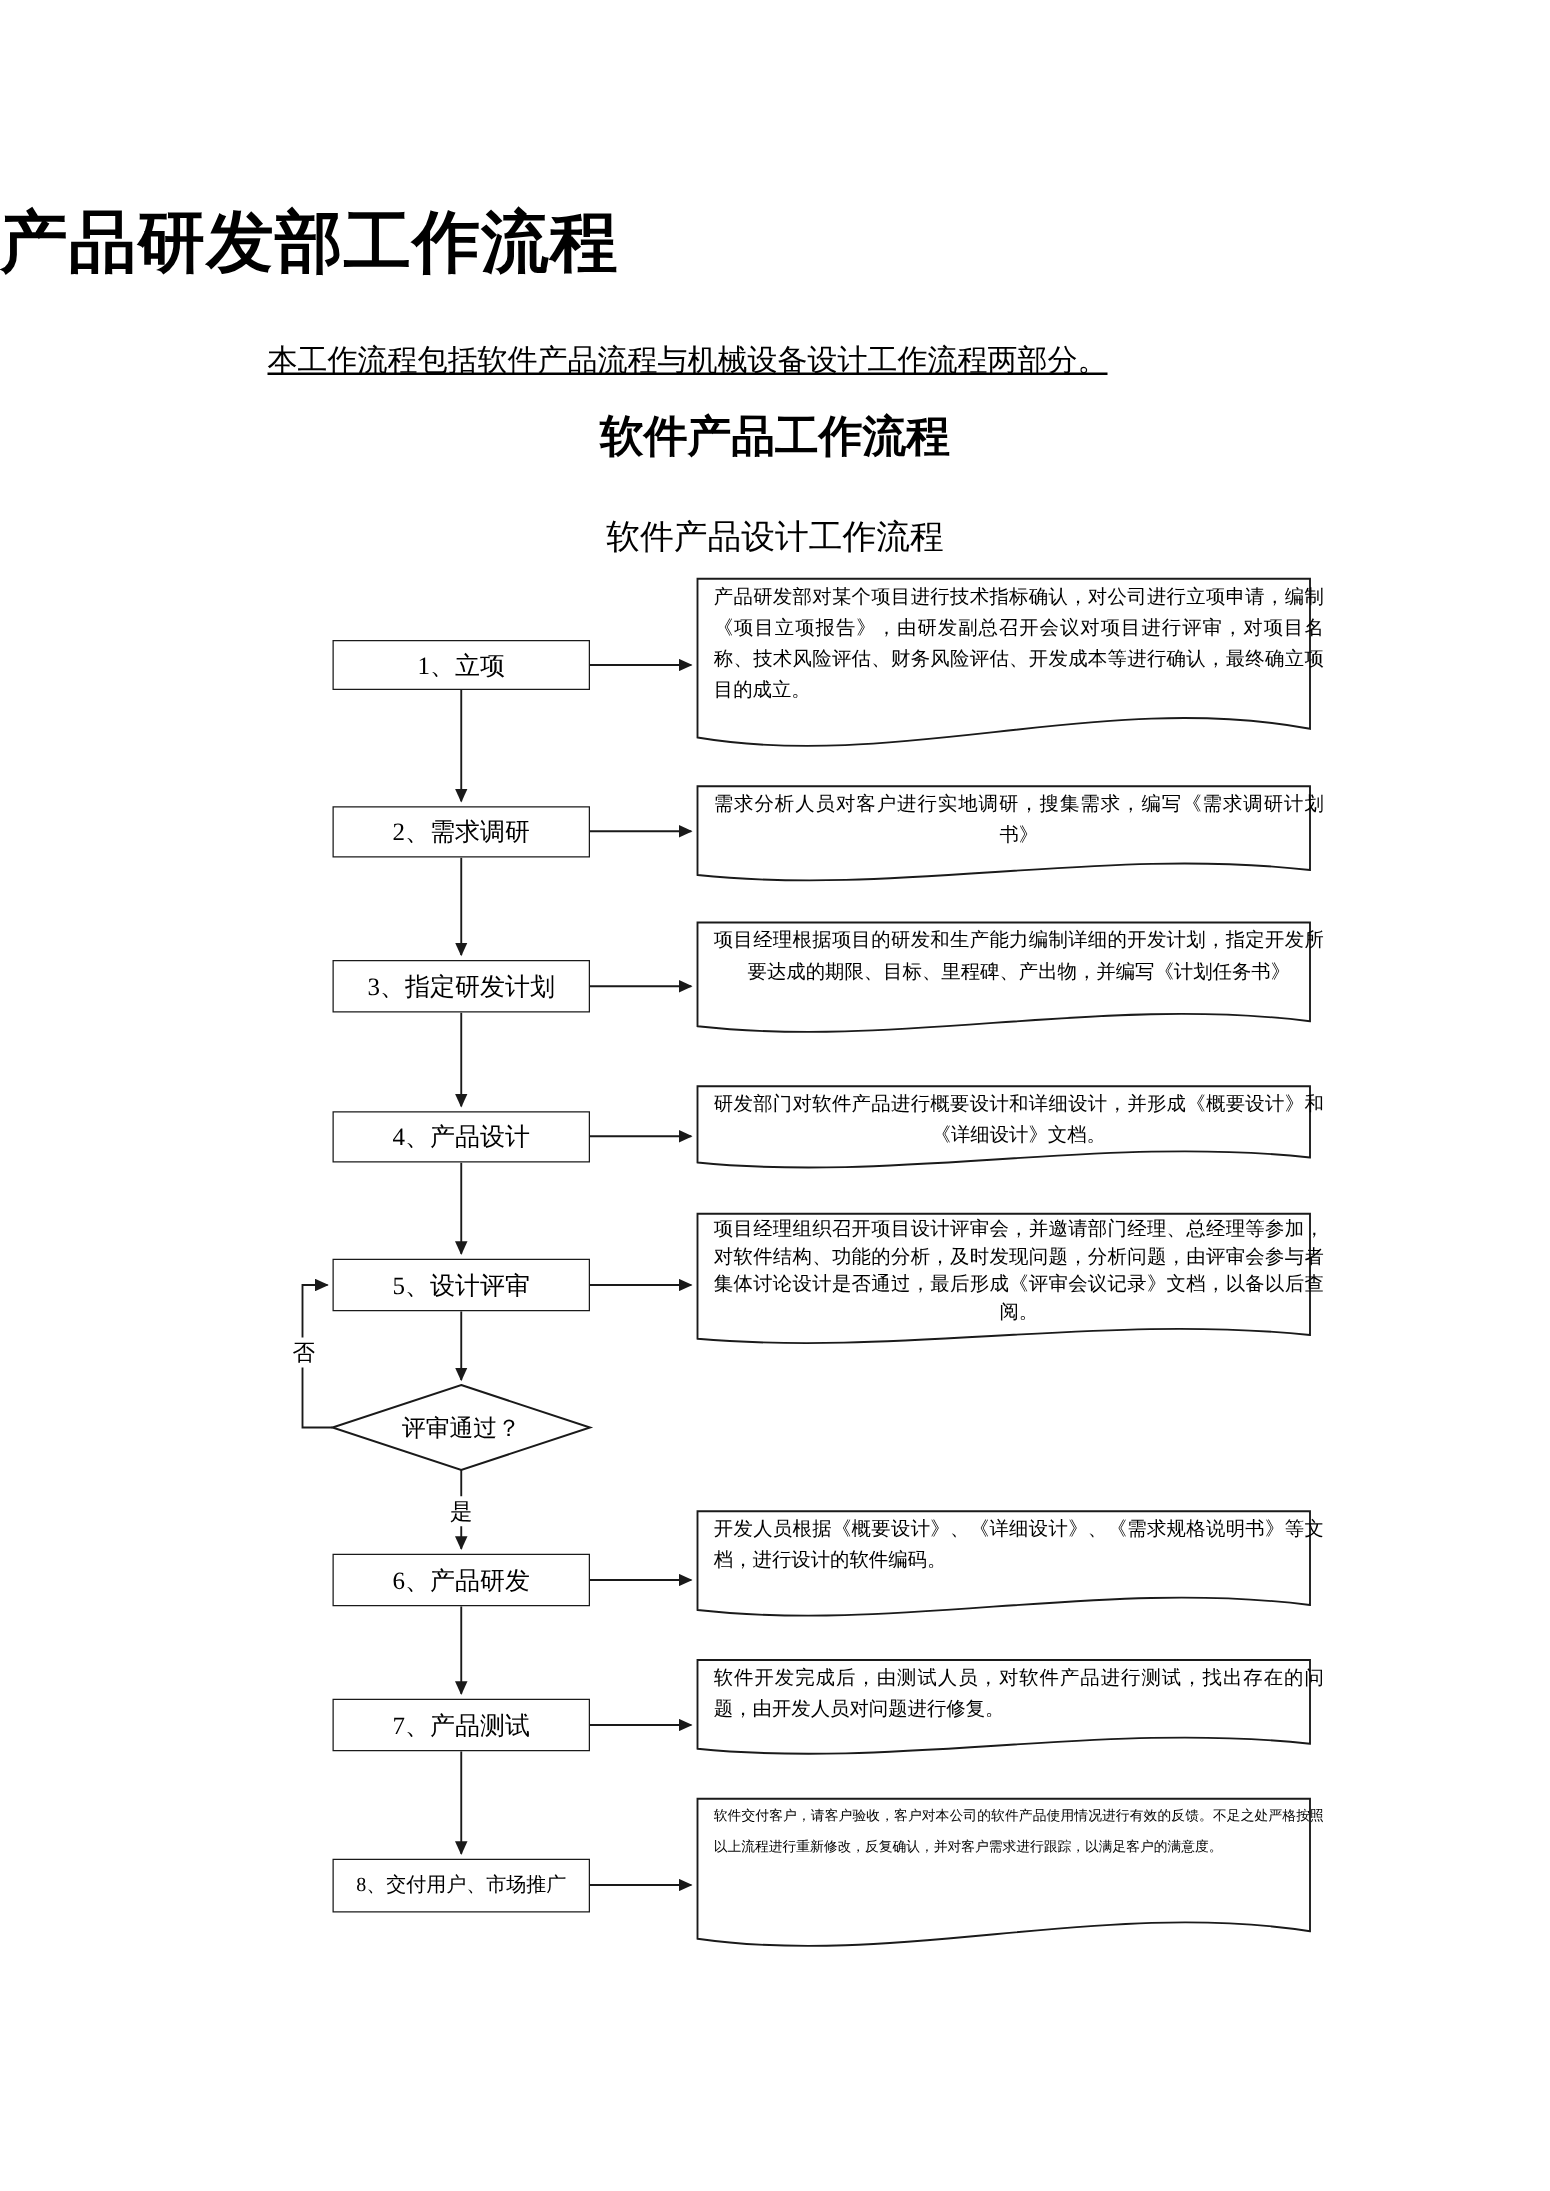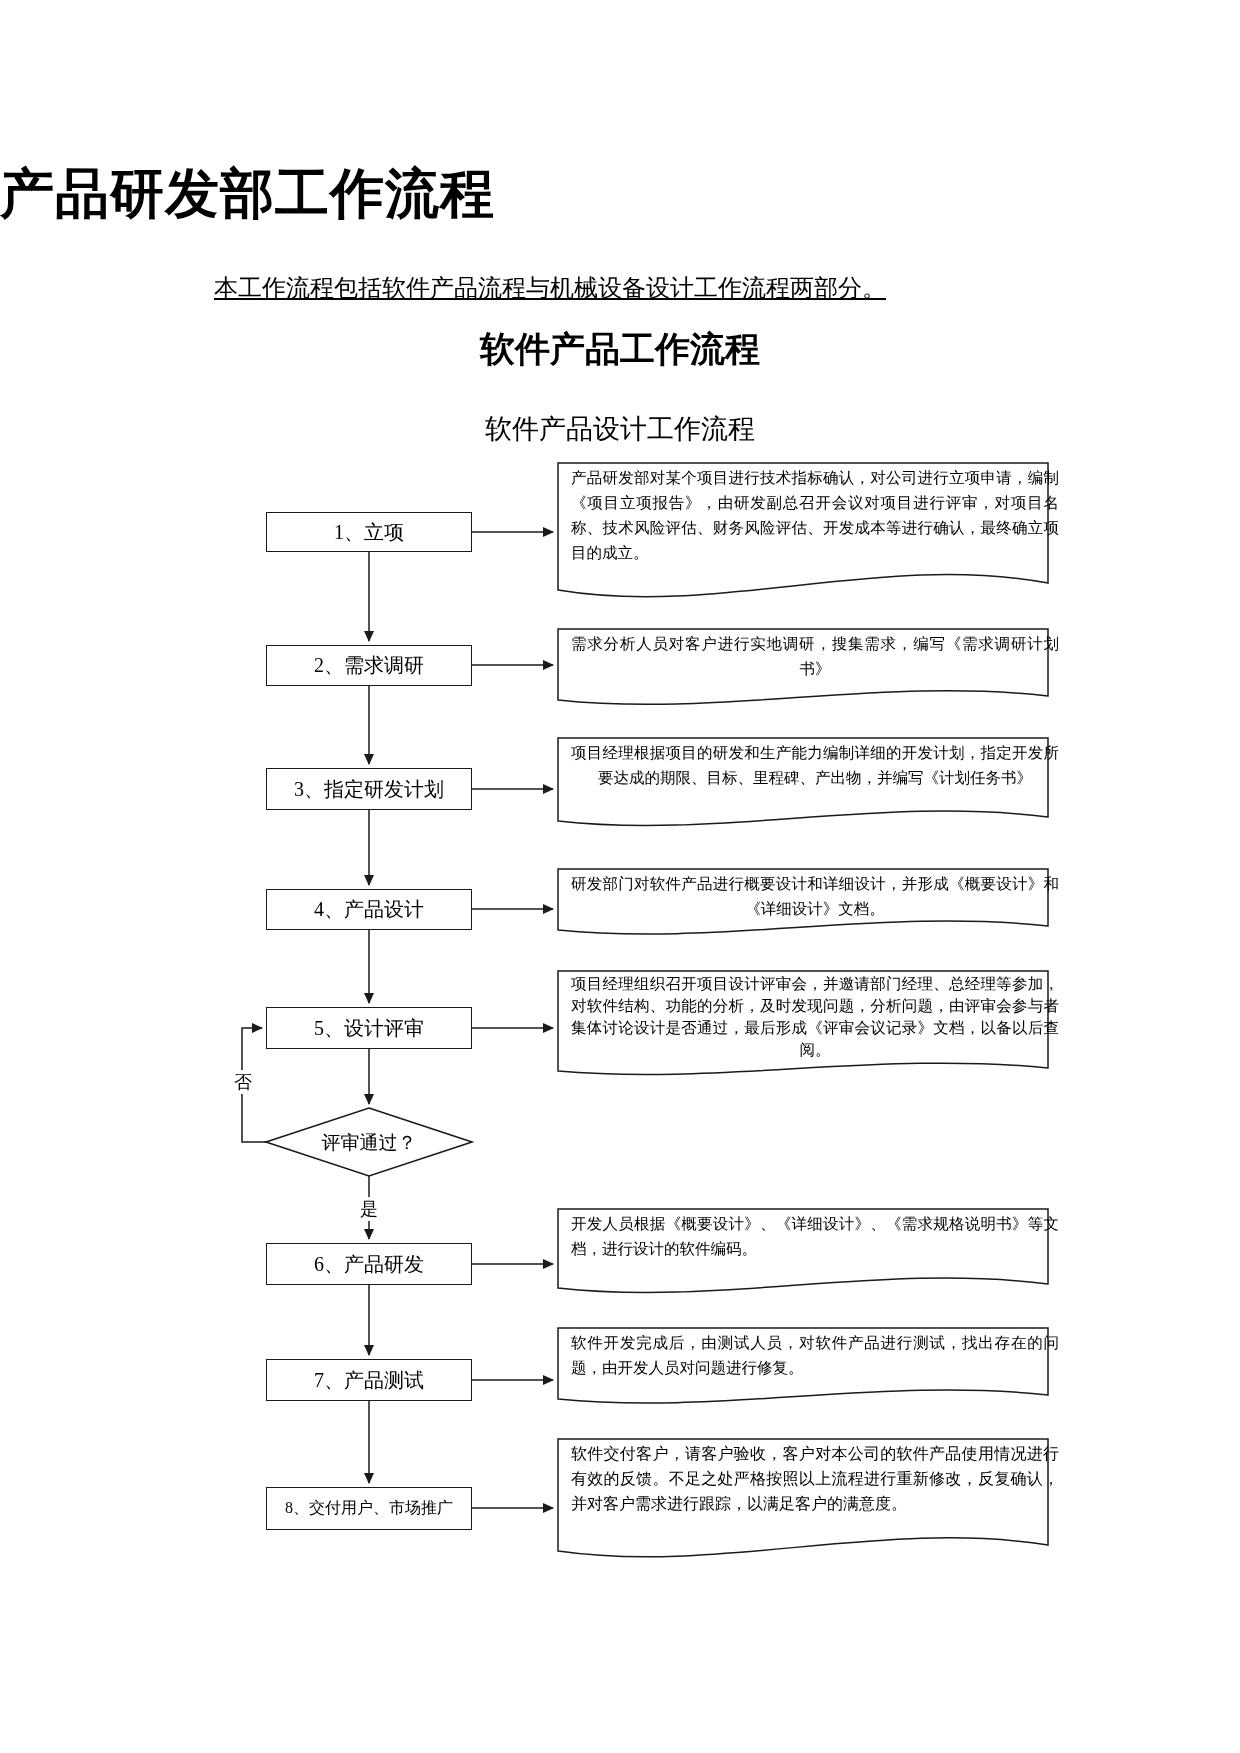--- a/index.html
+++ b/index.html
@@ -23,21 +23,21 @@
   .pbox.tight{font-size:16px;}
 
   .doc{position:absolute;left:557px;width:492px;z-index:2;padding-left:24px;}
   .doc svg{position:absolute;left:0;top:0;overflow:visible;}
   .doc-text{
     position:absolute;left:14px;right:14px;top:3px;
     font-size:15.5px;line-height:25px;
     text-align:justify;z-index:2;
   }
   .doc-text.center-last{text-align:justify;text-align-last:center;}
-  .doc-text.small{font-size:16px;}
+  .doc-text.small{font-size:11px;}
 
   .connectors{position:absolute;left:0;top:0;z-index:1;}
   .connectors line,.connectors polyline{stroke:#1a1a1a;stroke-width:1.5;fill:none;}
   .connectors polygon{fill:#fff;stroke:#1a1a1a;stroke-width:1.6;}
 
   .branch-label{
     position:absolute;width:26px;text-align:center;background:#fff;
     font-size:18px;z-index:4;
   }
   .decision-label{

